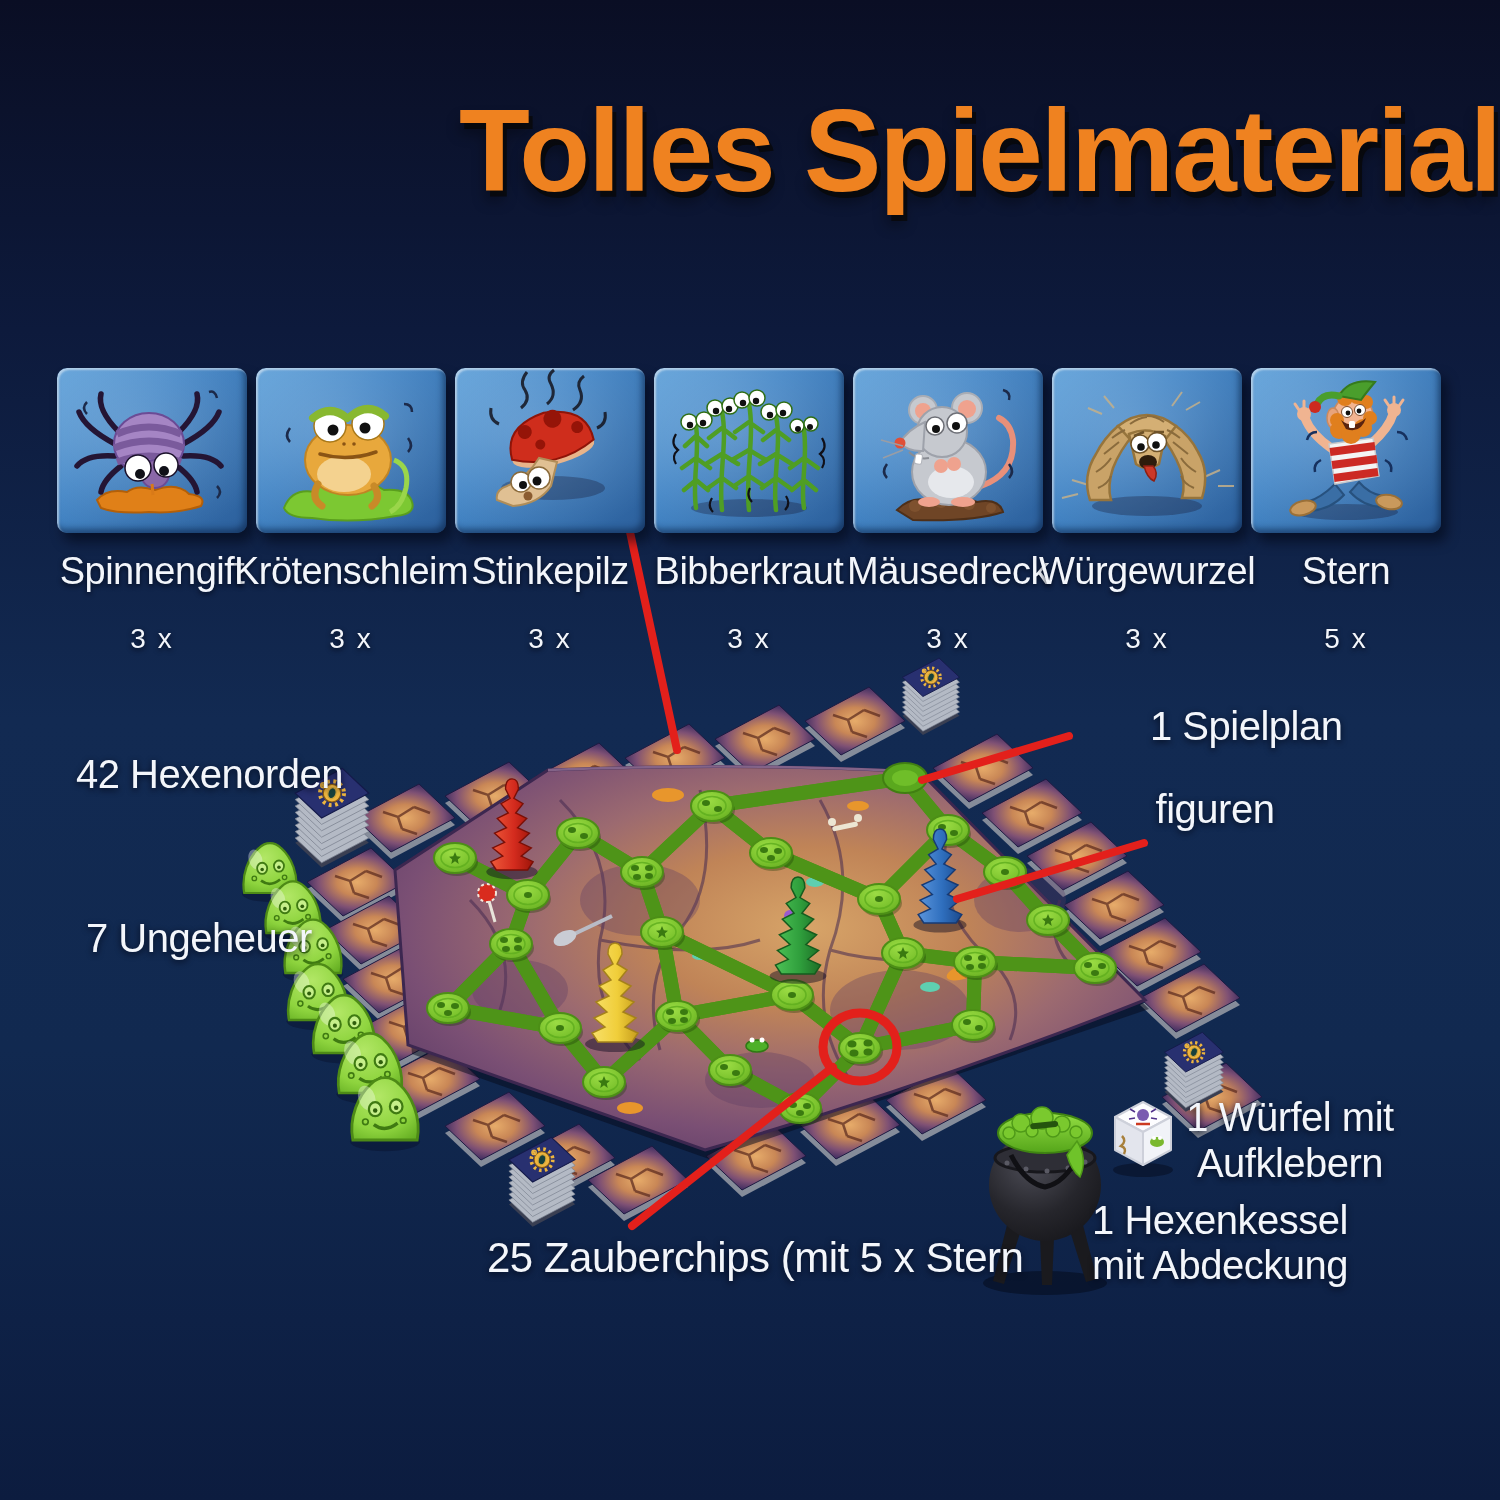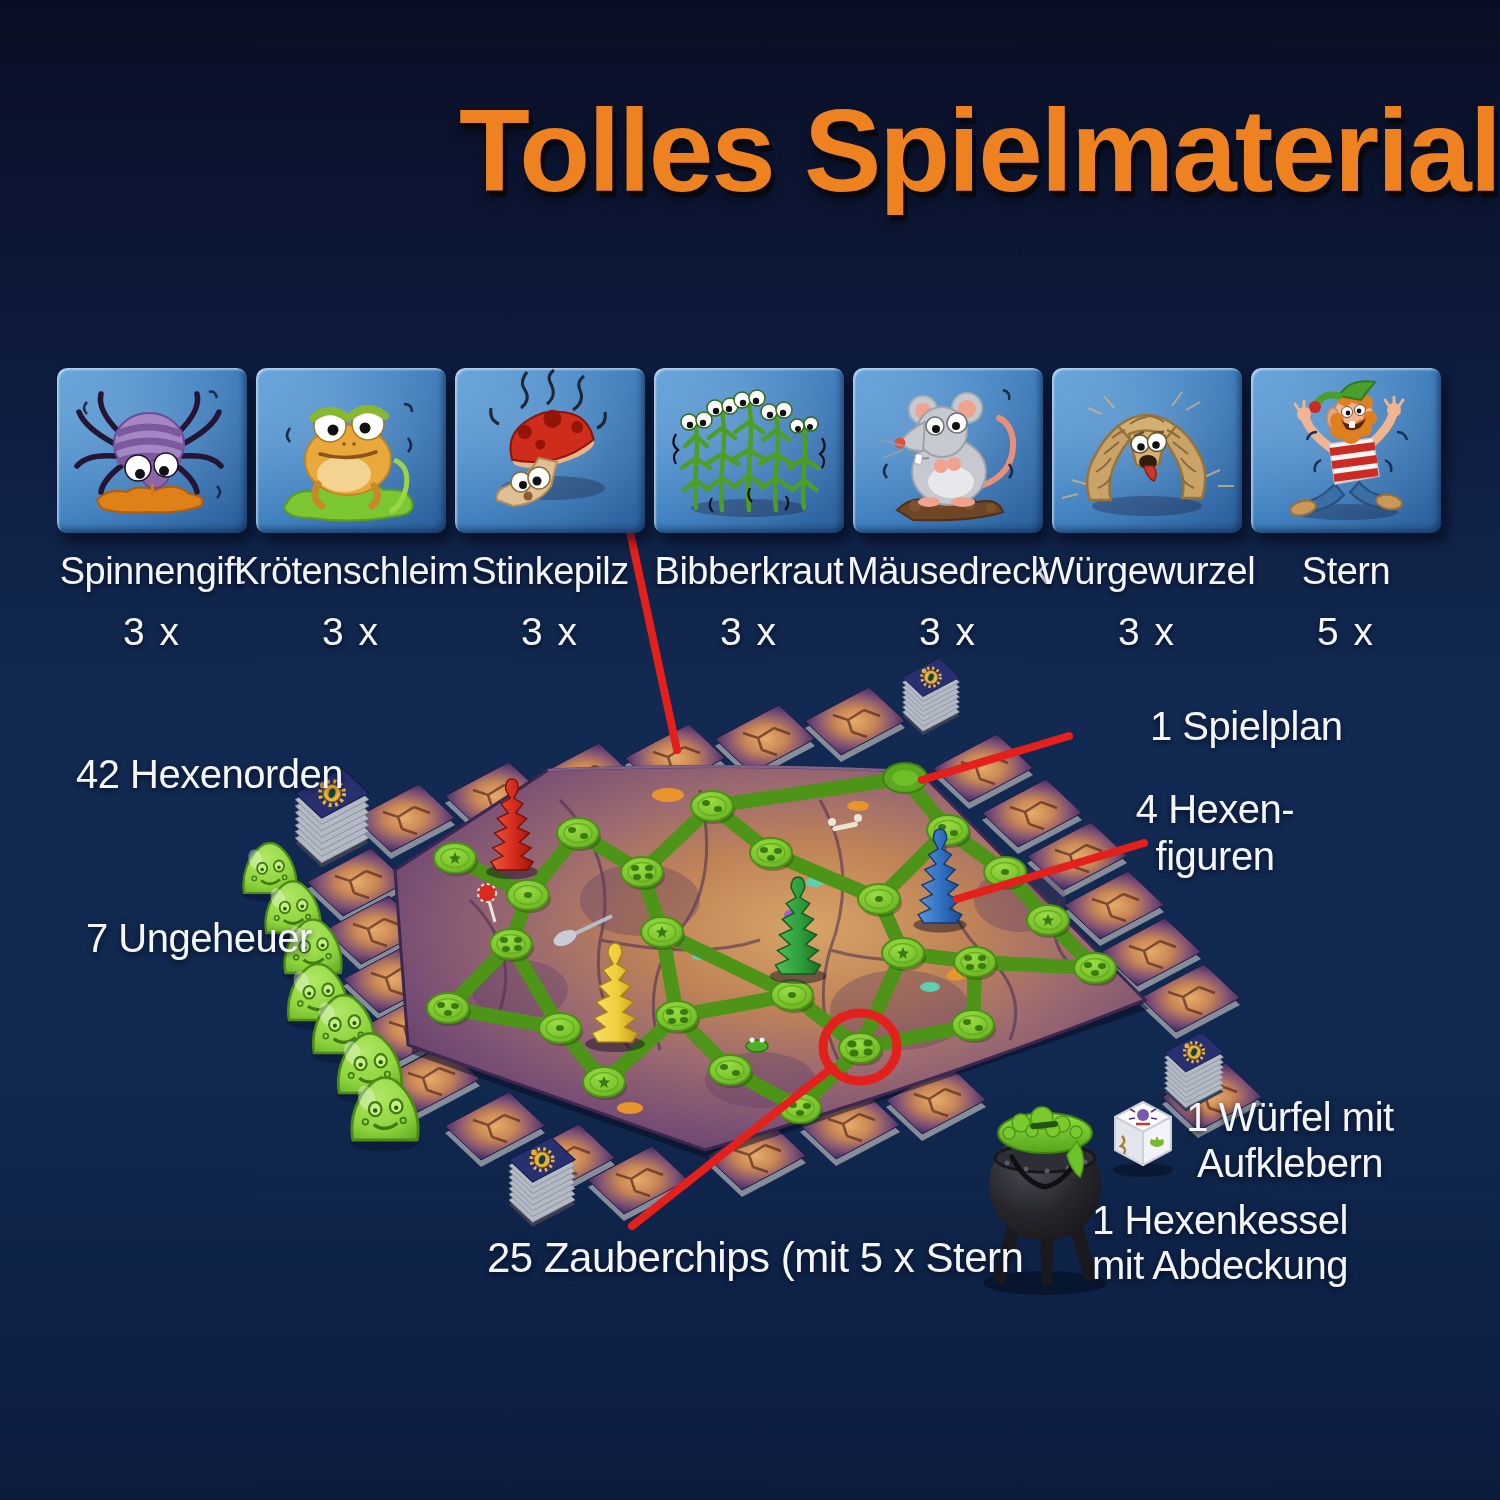--- a/index.html
+++ b/index.html
@@ -13,21 +13,21 @@
   .tile-card{width:190px;display:flex;flex-direction:column;align-items:center;}
   .tile{width:190px;height:165px;border-radius:10px;position:relative;
     background:
       radial-gradient(ellipse 140% 120% at 42% 38%, rgba(255,255,255,.18), rgba(0,0,0,0) 55%),
       linear-gradient(135deg,#63a3da 0%,#4486c6 38%,#3571b0 68%,#2c5f9b 100%);
     box-shadow:inset 2px 2px 2px rgba(255,255,255,.5), inset -3px -4px 6px rgba(8,30,64,.55),
       6px 9px 12px rgba(2,6,18,.55);}
   .tile svg{position:absolute;inset:0;}
   .tile-name{margin-top:17px;font-size:38px;letter-spacing:-.5px;color:#f3f6fb;white-space:nowrap;
     text-shadow:0 2px 5px rgba(2,6,20,.8);}
-  .tile-count{margin-top:17px;font-size:39px;color:#f3f6fb;letter-spacing:2px;
+  .tile-count{margin-top:30px;font-size:28px;color:#f3f6fb;letter-spacing:2px;
     text-shadow:0 2px 5px rgba(2,6,20,.8);}
   .scene{position:absolute;inset:0;z-index:1;}
   .lbl{position:absolute;color:#f3f6fb;font-size:40px;letter-spacing:-.5px;z-index:3;
     text-shadow:0 2px 6px rgba(2,6,20,.8);white-space:nowrap;}
   .lbl.center{text-align:center;}
 </style>
 </head>
 <body>
 
 <div class="stage">
@@ -727,21 +727,20 @@
       <div class="tile-name">Stern</div>
       <div class="tile-count">5 x</div>
     </div>
   </div>
 
   <div class="lbl" style="left:76px;top:752px;">42 Hexenorden</div>
   <div class="lbl" style="left:86px;top:916px;">7 Ungeheuer</div>
   <div class="lbl" style="left:1150px;top:704px;">1 Spielplan</div>
 
   <div class="lbl center" style="left:1110px;top:786px;width:210px;line-height:47px;">
-    <div>4 Hexen-</div>
     <div>figuren</div>
   </div>
 
   <div class="lbl center" style="left:1180px;top:1094px;width:220px;line-height:46px;">
     <div>1 Würfel mit</div>
     <div>Aufklebern</div>
   </div>
 
   <div class="lbl center" style="left:1090px;top:1198px;width:260px;line-height:45px;">
     <div>1 Hexenkessel</div>

